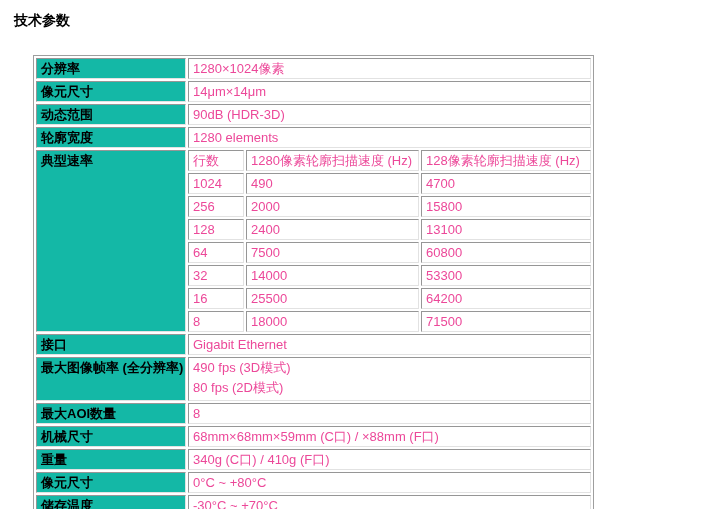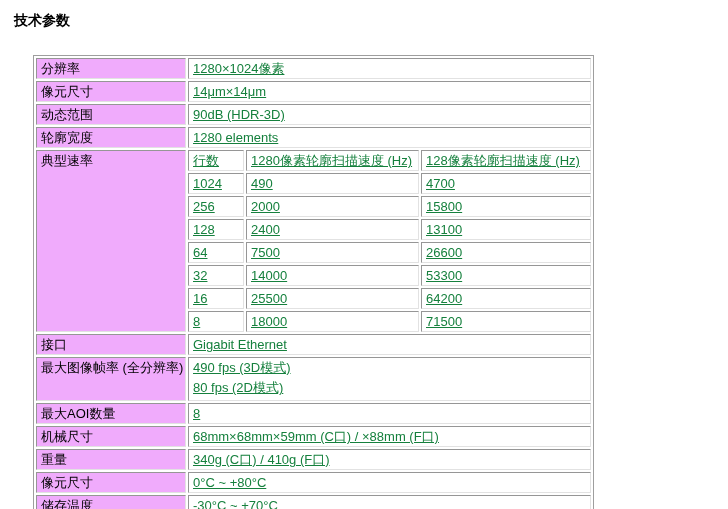--- a/index.html
+++ b/index.html
@@ -32,27 +32,27 @@
     border-color: #969696 #e2e2e2 #e2e2e2 #969696;
     padding: 1px 4px;
     font-size: 13px;
     line-height: 17px;
     height: 21px;
     vertical-align: top;
     white-space: nowrap;
     overflow: hidden;
   }
   td.label-cell {
-    background: #f0abfc;
+    background: #14b8a6;
     color: #000000;
+    font-weight: bold;
   }
   td.value-cell {
     background: #ffffff;
-    color: #15803d;
-    text-decoration: underline;
+    color: #ec4899;
   }
   .vline {
     height: 20px;
     line-height: 18px;
   }
 </style>
 </head>
 <body>
 
 <div class="page-title">技术参数</div>
@@ -100,21 +100,21 @@
     <td class="value-cell">15800</td>
   </tr>
   <tr>
     <td class="value-cell">128</td>
     <td class="value-cell">2400</td>
     <td class="value-cell">13100</td>
   </tr>
   <tr>
     <td class="value-cell">64</td>
     <td class="value-cell">7500</td>
-    <td class="value-cell">26600</td>
+    <td class="value-cell">60800</td>
   </tr>
   <tr>
     <td class="value-cell">32</td>
     <td class="value-cell">14000</td>
     <td class="value-cell">53300</td>
   </tr>
   <tr>
     <td class="value-cell">16</td>
     <td class="value-cell">25500</td>
     <td class="value-cell">64200</td>

